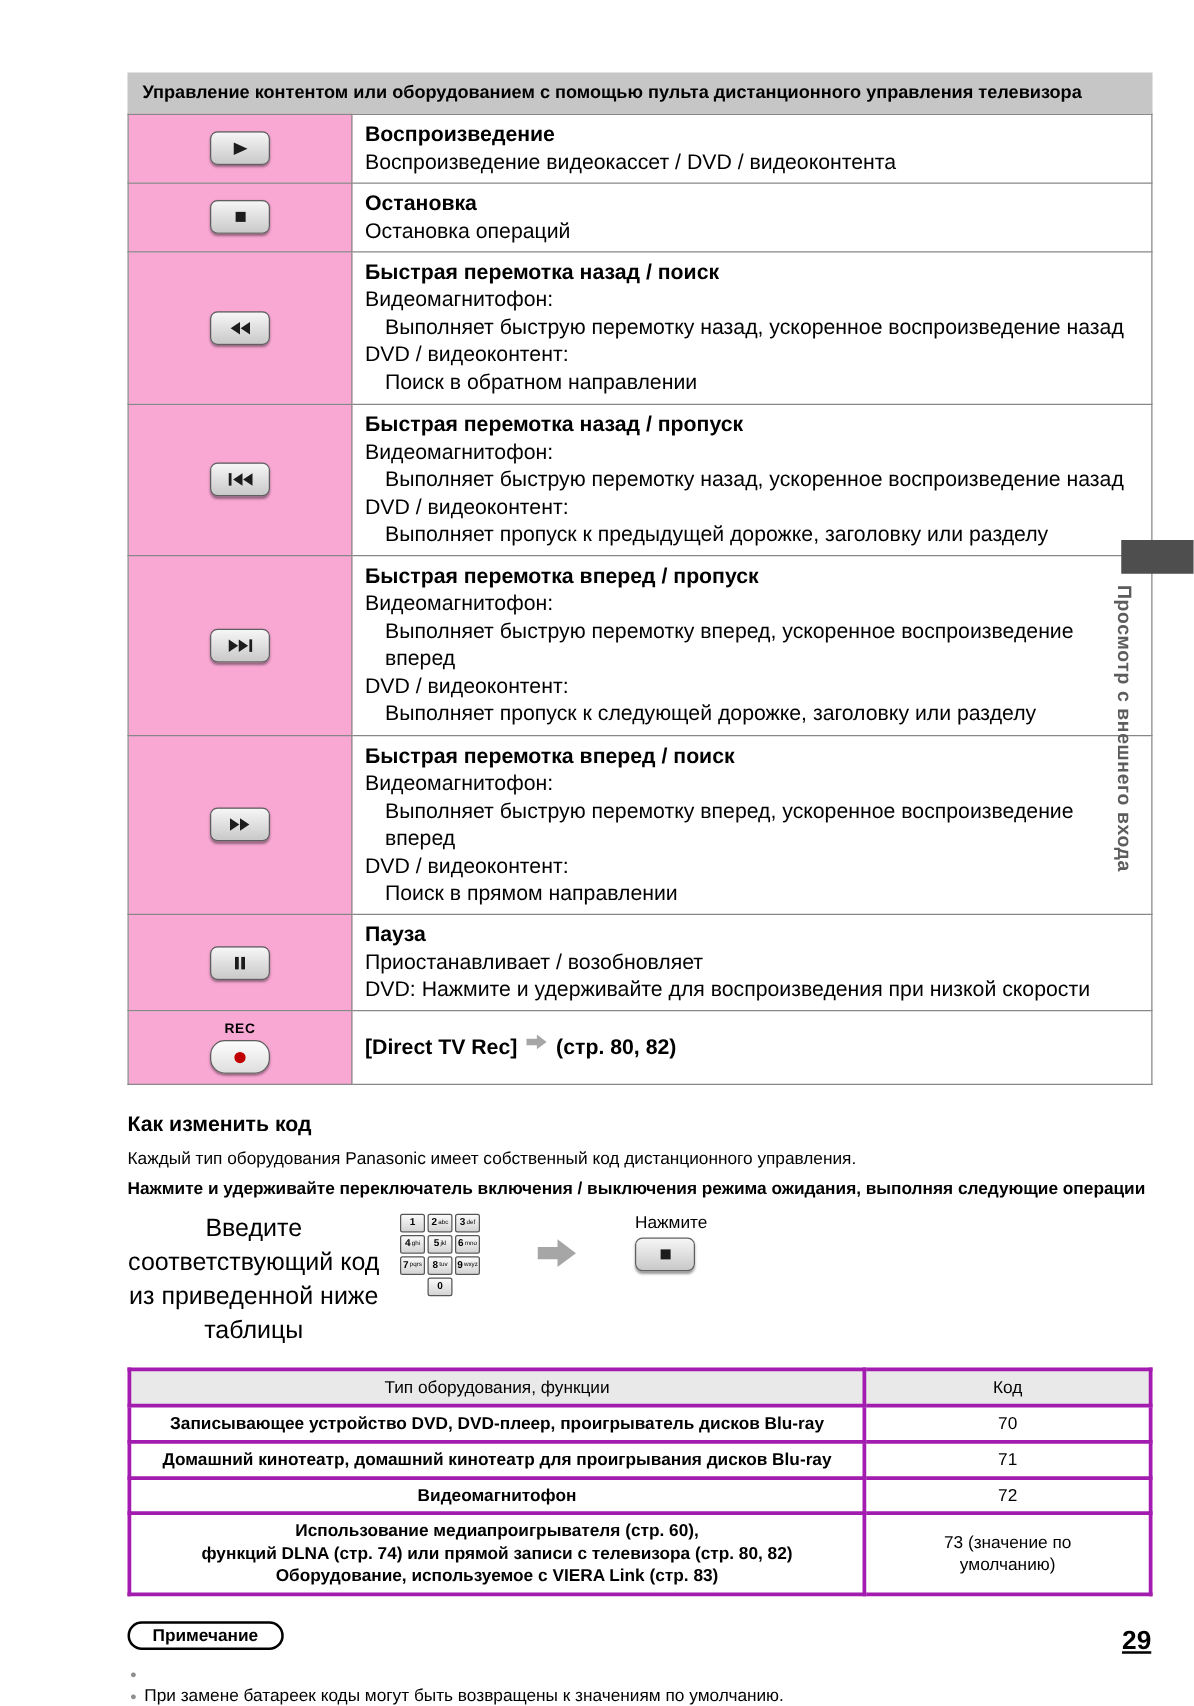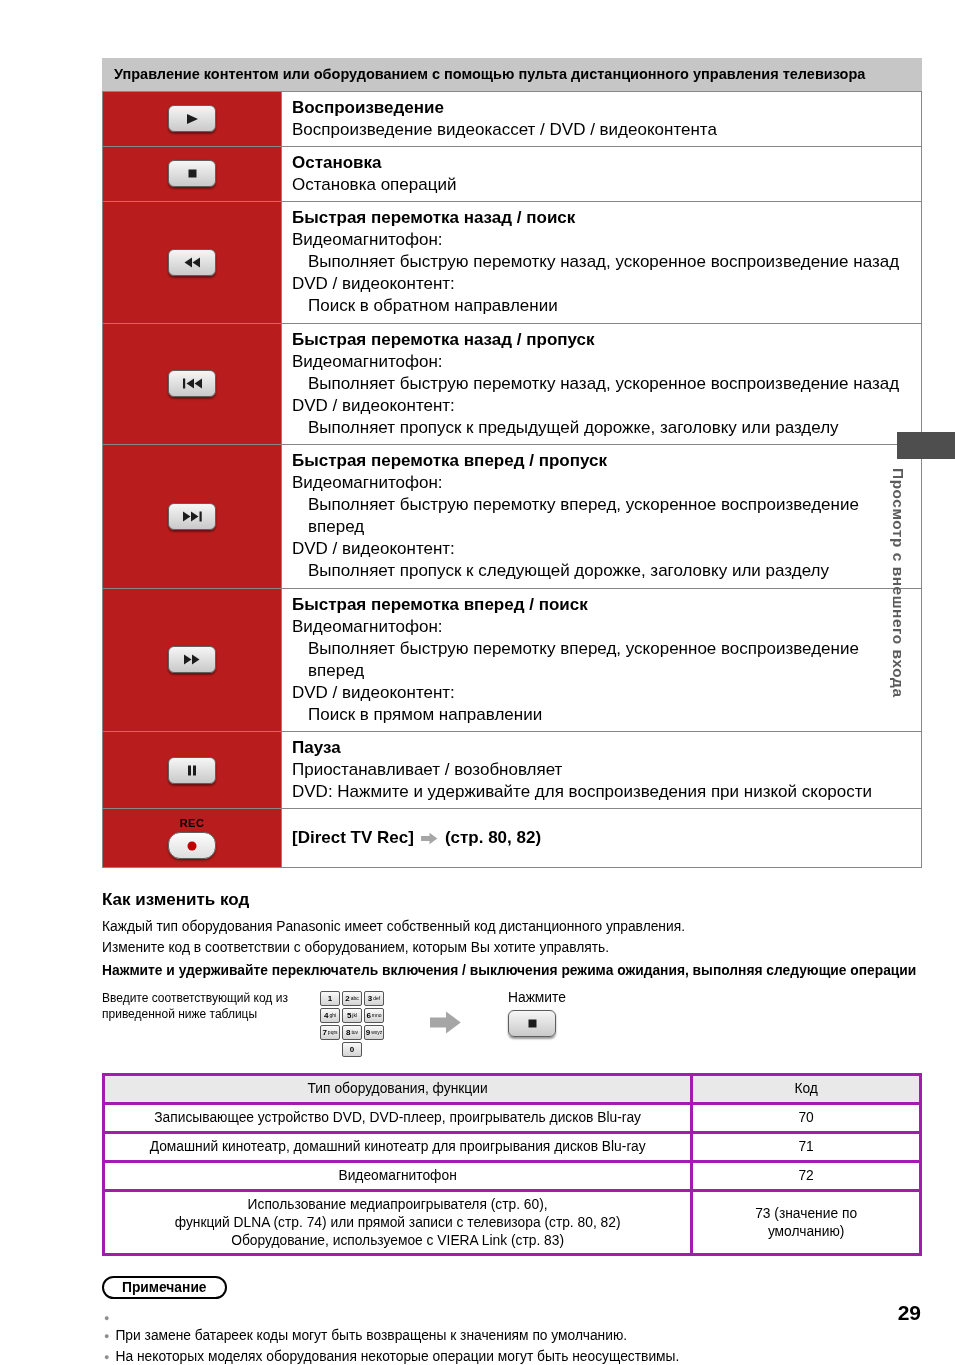--- a/index.html
+++ b/index.html
@@ -7,61 +7,61 @@
     width:955px;height:1365px;background:#ffffff;color:#000;
     font-family:"Liberation Sans","DejaVu Sans",sans-serif;
     position:relative;overflow:hidden;
   }
   .content{position:absolute;left:58px;top:58px;width:820px;margin-left:44px;}
   .title-bar{background:#c6c6c6;font-weight:bold;font-size:14.5px;line-height:1.15;padding:8px 12px;}
   .intro{font-size:13.8px;line-height:1.32;margin:9px 0 10px 2px;}
 
   table.btn-table{width:100%;border-collapse:collapse;}
   .btn-table td{border:1px solid #878787;}
-  td.btn-cell{width:178px;background:#b91c1c;text-align:center;vertical-align:middle;padding:8px 0;}
+  td.btn-cell{width:178px;background:#f9a8d4;text-align:center;vertical-align:middle;padding:8px 0;}
   td.desc-cell{padding:5px 10px;font-size:17px;line-height:1.3;vertical-align:middle;background:#fff;}
   .desc-title{font-weight:bold;}
   .line.indent{padding-left:16px;}
   .remote-btn{display:inline-flex;align-items:center;justify-content:center;width:46px;height:25px;
     border-radius:6px;border:1px solid #5f5f5f;background:linear-gradient(#f6f6f6,#c9c9c9);
     box-shadow:0 1.5px 2px rgba(0,0,0,.4);}
   .rec-btn{border-radius:12px;background:linear-gradient(#fdfdfd,#dedede);}
   .rec-label{font-size:11px;font-weight:bold;letter-spacing:.5px;margin-bottom:3px;}
-  .rec-title-row{display:flex;align-items:center;gap:7px;}
+  .rec-title-row{display:flex;gap:7px;}
 
   .section-heading{font-size:17px;font-weight:bold;margin:22px 0 8px 0;}
   .para{font-size:13.8px;line-height:1.32;margin:0 0 2px 0;}
   .para.bold{font-weight:bold;margin-top:5px;}
 
   .entry-row{display:flex;align-items:flex-start;margin:10px 0 16px 0;}
-  .entry-text{width:202px;font-size:12px;line-height:1.35;}
+  .entry-text{width:202px;font-size:20px;line-height:1.35;text-align:center;}
   .keypad{margin-left:16px;display:flex;flex-direction:column;gap:2px;align-items:center;margin-top:1px;}
   .keypad-row{display:flex;gap:2px;justify-content:center;}
   .key{width:18px;height:13px;border:1px solid #555;border-radius:2px;background:linear-gradient(#fafafa,#d4d4d4);
     display:flex;align-items:center;justify-content:center;font-size:8px;font-weight:bold;line-height:1;}
   .key .key-letters{font-size:5px;font-weight:normal;margin-left:1px;}
   .big-arrow{margin:20px 0 0 46px;line-height:0;}
   .press-block{margin-left:46px;display:flex;flex-direction:column;gap:5px;}
   .press-label{font-size:13.8px;}
 
   table.code-table{width:100%;border-collapse:collapse;font-size:13.8px;margin-top:4px;}
   .code-table th,.code-table td{border:3px solid #a21caf;text-align:center;padding:4px 8px;line-height:1.3;}
   .code-table th{background:#e9e9e9;font-weight:normal;}
-  .code-table td.type-cell{width:72%;}
+  .code-table td.type-cell{width:72%;font-weight:bold;}
 
   .note{margin-top:20px;}
   .note-label{display:inline-block;border:2px solid #000;border-radius:14px;padding:2px 18px;font-weight:bold;font-size:13.8px;}
   .note-list{list-style:none;margin:9px 0 0 2px;padding:0;font-size:13.8px;line-height:1.5;}
   .note-list li{display:flex;}
   .note-list li .bullet{color:#8e8e8e;font-size:9px;margin:4px 6px 0 0;flex:0 0 auto;}
 
   .side-tab{position:absolute;left:897px;top:432px;width:58px;height:27px;background:#4e4e4e;}
   .side-text{position:absolute;left:907px;top:468px;transform-origin:0 0;transform:rotate(90deg);
     white-space:nowrap;font-weight:bold;font-size:15.5px;color:#5c5c5c;letter-spacing:.5px;}
-  .page-number{position:absolute;right:34px;bottom:40px;font-size:21px;font-weight:bold;}
+  .page-number{position:absolute;right:34px;bottom:40px;font-size:21px;font-weight:bold;text-decoration:underline;}
 </style>
 </head>
 <body>
 
 <div class="content">
 
   <div class="title-bar">Управление контентом или оборудованием с помощью пульта дистанционного управления телевизора</div>
 
 
   <table class="btn-table">
@@ -177,21 +177,20 @@
                 </svg></span>
               <span class="desc-title">(стр. 80, 82)</span>
             </div>
           </td>
         </tr>
       </tbody>
   </table>
 
   <h2 class="section-heading">Как изменить код</h2>
   <p class="para">Каждый тип оборудования Panasonic имеет собственный код дистанционного управления.</p>
-  <p class="para">Измените код в соответствии с оборудованием, которым Вы хотите управлять.</p>
   <p class="para bold">Нажмите и удерживайте переключатель включения / выключения режима ожидания, выполняя следующие операции</p>
 
   <div class="entry-row">
     <div class="entry-text">Введите соответствующий код из приведенной ниже таблицы</div>
     <div class="keypad">
         <div class="keypad-row">
           <div class="key">
             <span class="key-digit">1</span>
           </div>
           <div class="key">

